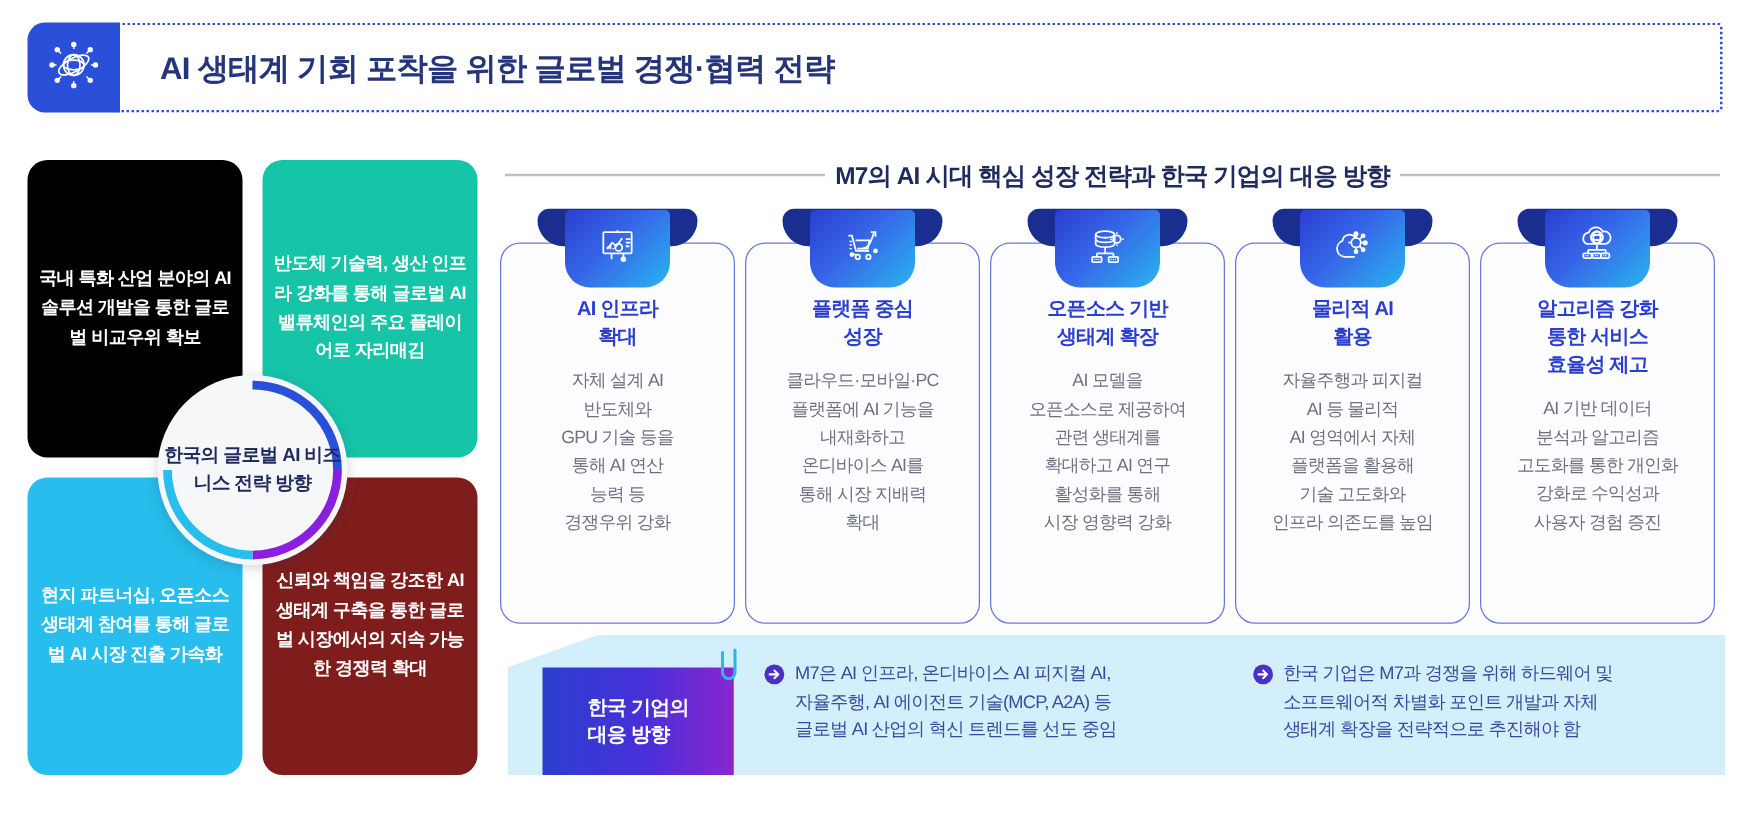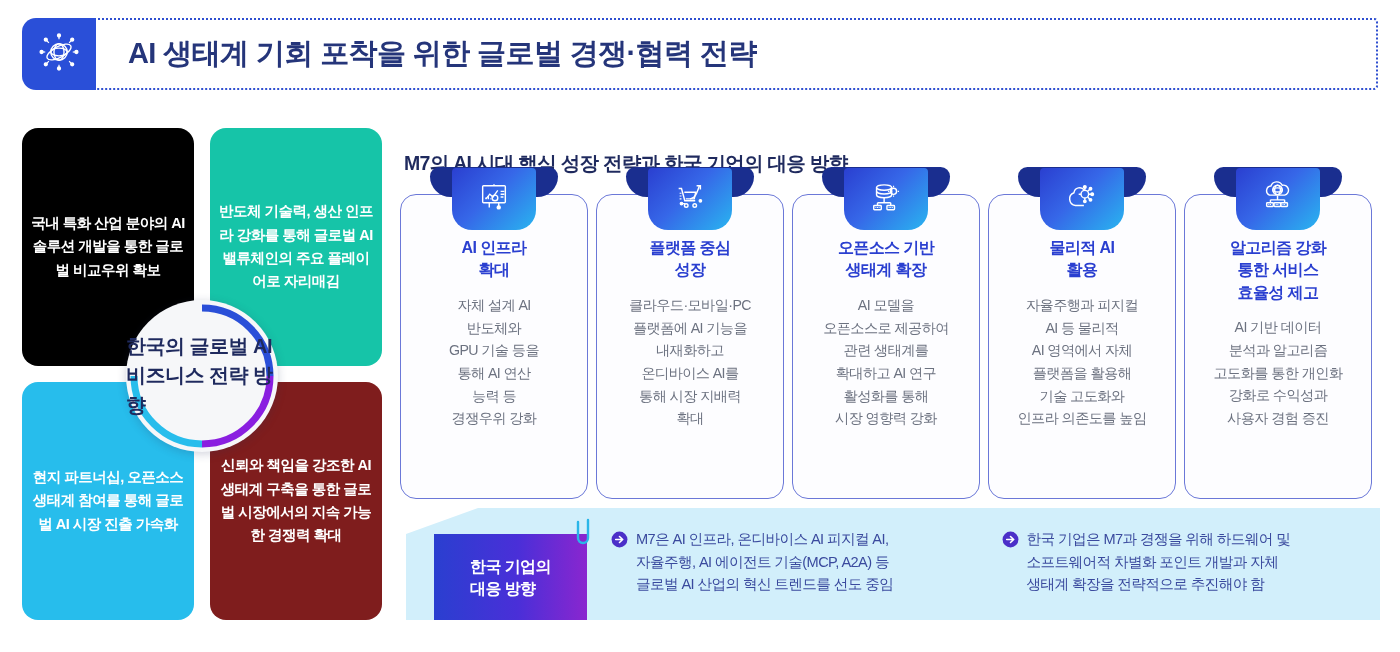--- a/index.html
+++ b/index.html
@@ -19,21 +19,21 @@
     background: #fff;
   }
   .header-iconbox {
     position: absolute; left: 0; top: 0; width: 74px; height: 72px;
     background: #2a4fd8; border-radius: 14px 0 0 14px;
     display: flex; align-items: center; justify-content: center; z-index: 3;
   }
   .header-title {
     position: absolute; left: 106px; top: 0; height: 72px;
     display: flex; align-items: center; z-index: 4;
-    font-size: 29px; font-weight: bold; color: #25357a; letter-spacing: -0.6px;
+    font-size: 25px; font-weight: bold; color: #25357a; letter-spacing: -0.6px;
   }
 
   
   .quad { position: absolute; left: 22px; top: 128px; width: 360px; height: 492px; }
   .qcard {
     position: absolute; width: 172px; height: 238px; border-radius: 16px;
     display: flex; align-items: center; justify-content: center;
     text-align: center; color: #ffffff; font-size: 14.5px; font-weight: bold;
     line-height: 1.62; letter-spacing: -0.5px; padding: 6px 8px;
   }
@@ -43,29 +43,29 @@
   .q-br { left: 188px; top: 254px; background: #7f1d1d; }
 
   .center-circle {
     position: absolute; left: 104px; top: 172px; width: 152px; height: 152px;
     border-radius: 50%; background: #f6f7f9; z-index: 5;
     display: flex; align-items: center; justify-content: center;
     box-shadow: 0 2px 10px rgba(40,50,90,0.22);
   }
   .center-circle .arcs { position: absolute; inset: 0; }
   .center-text {
-    position: relative; z-index: 2; text-align: left;
-    font-size: 20px; font-weight: bold; color: #1f2a5e;
+    position: relative; z-index: 2; text-align: center;
+    font-size: 15px; font-weight: bold; color: #1f2a5e;
     line-height: 1.46; letter-spacing: -0.5px;
   }
 
   
   .main { position: absolute; left: 400px; top: 120px; width: 980px; }
   .main-title-row {
-    display: flex; align-items: flex-start; gap: 30px; height: 40px; padding: 0 4px; flex-direction: column;
+    display: flex; align-items: center; gap: 8px; height: 40px; padding: 0 4px;
   }
   .rule { flex: 1; height: 2px; background: #b9bfcf; }
   .main-title {
     font-size: 19.5px; font-weight: bold; color: #1f2a5e;
     letter-spacing: -0.7px; white-space: nowrap;
   }
 
   .cards { position: absolute; left: 0; top: 46px; width: 980px; display: flex; gap: 8px; }
   .card {
     position: relative; width: 188px; height: 305px; margin-top: 28px;

